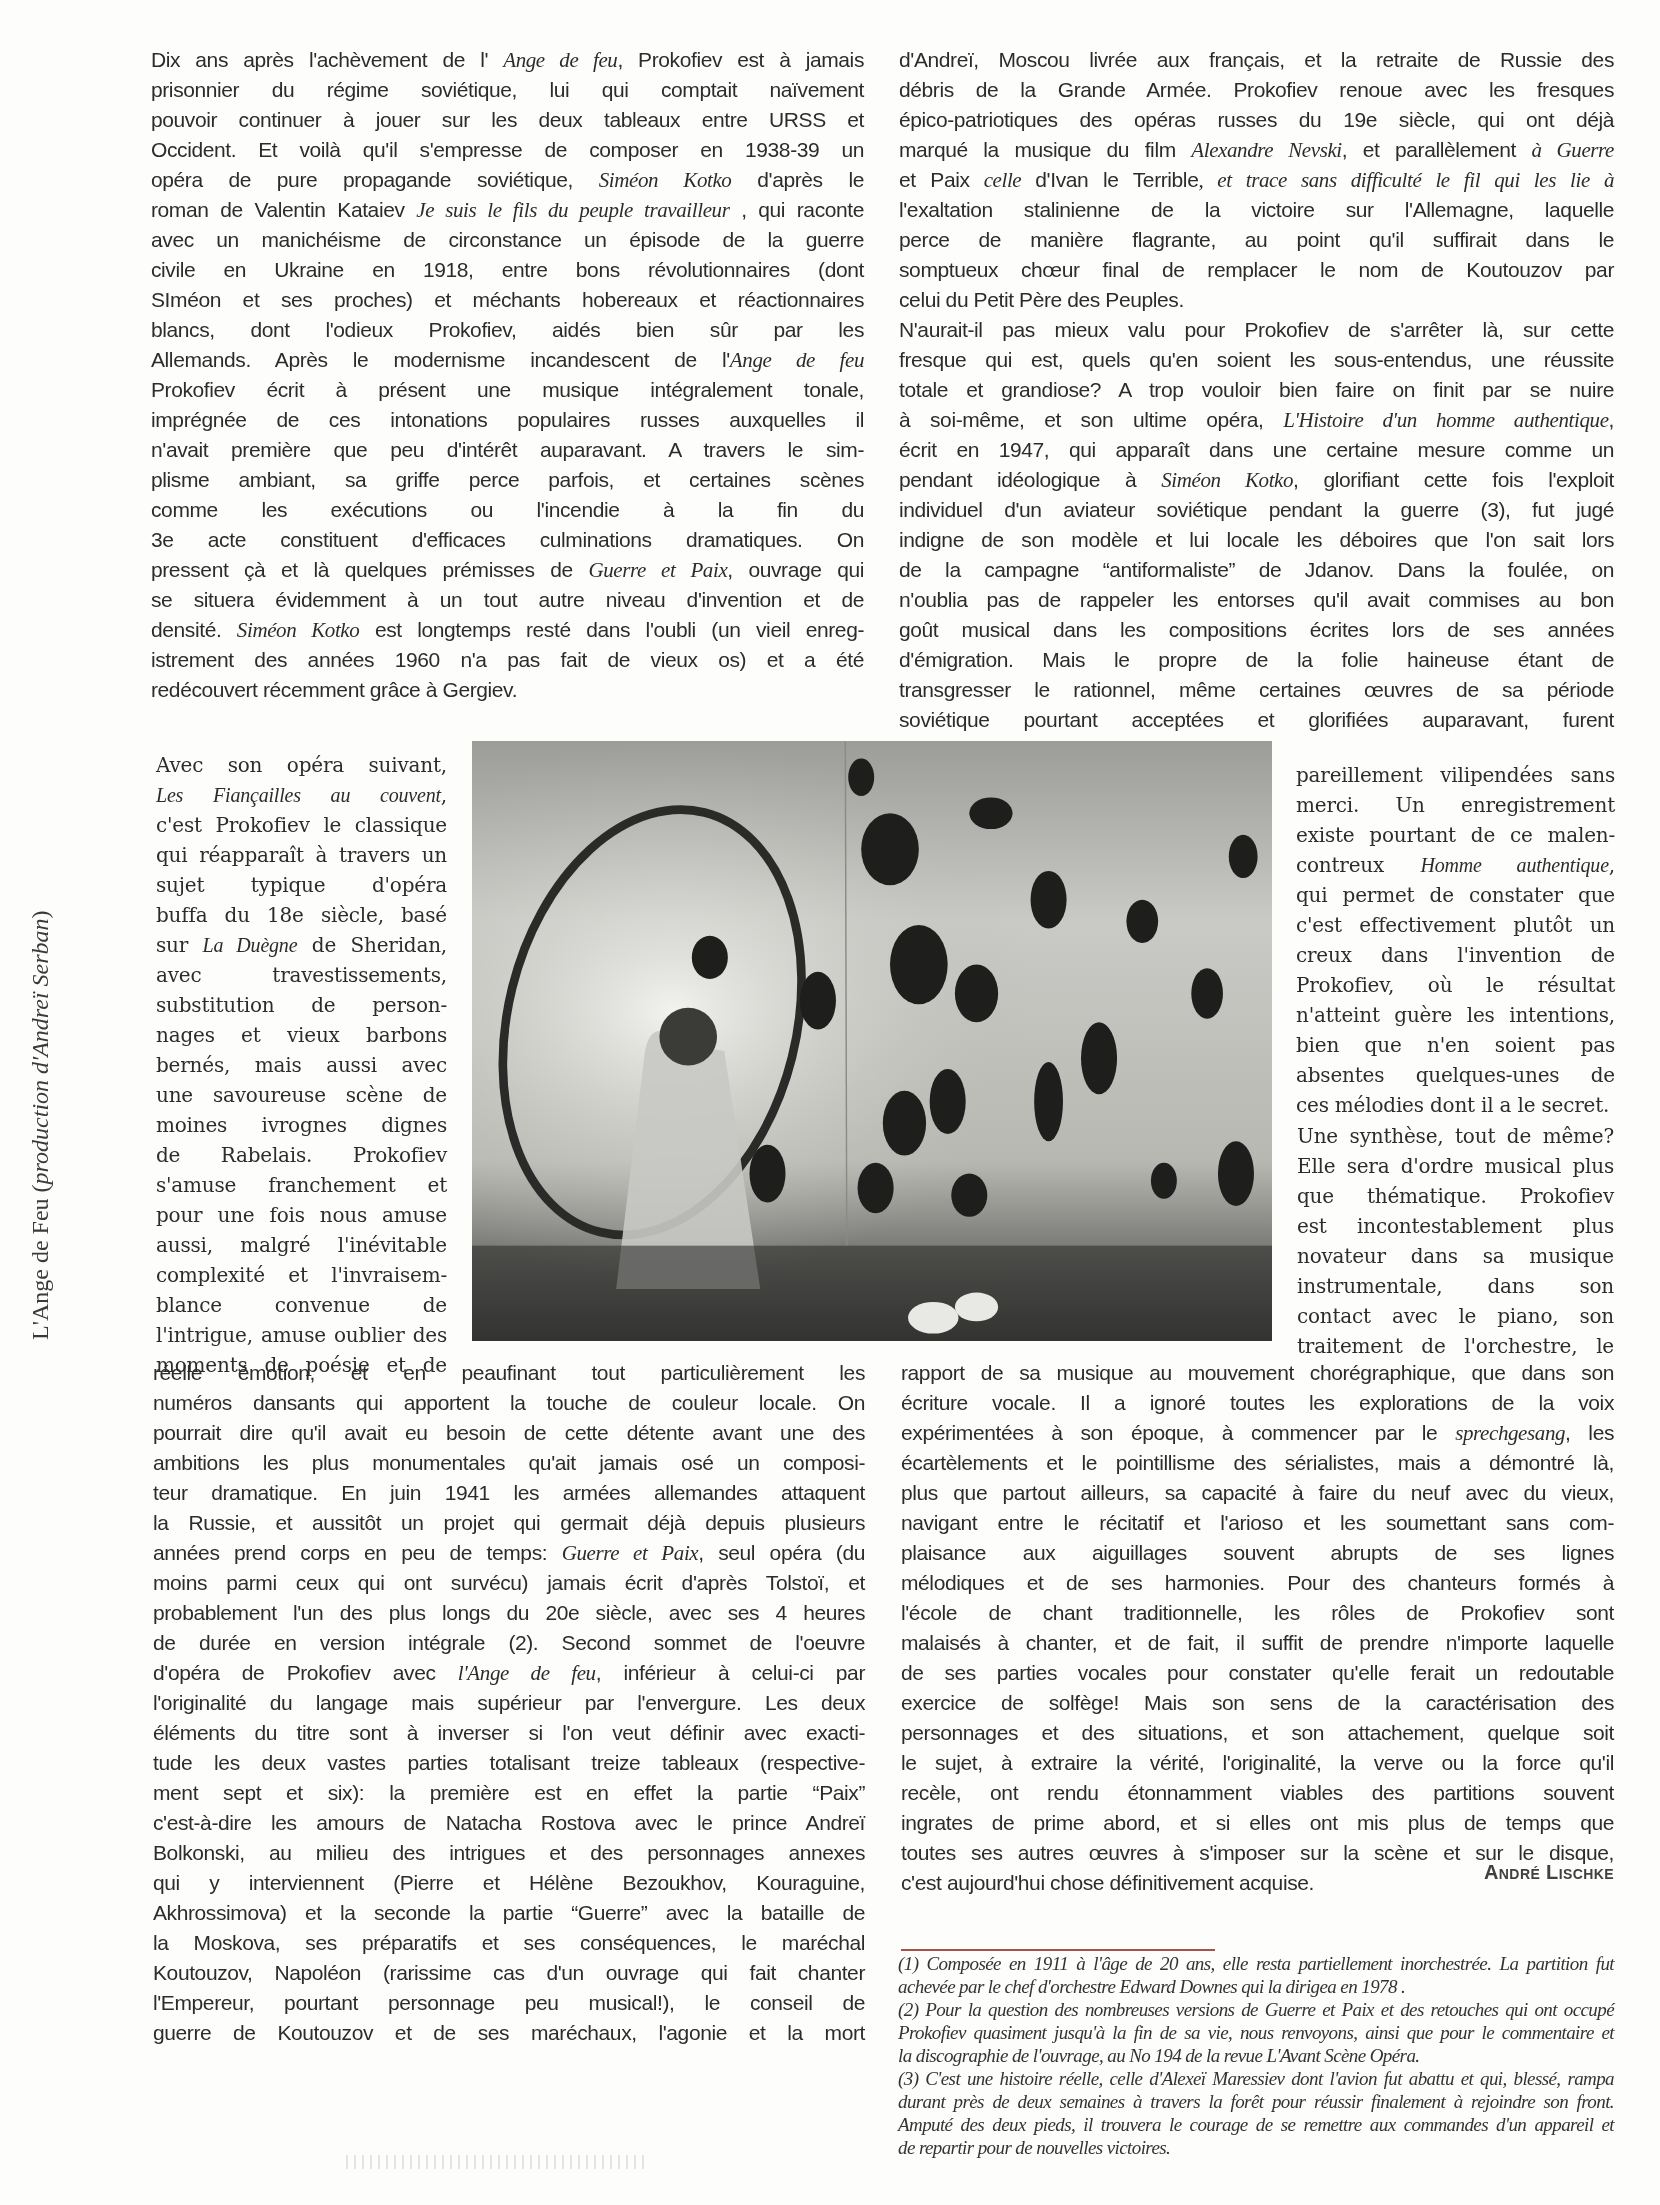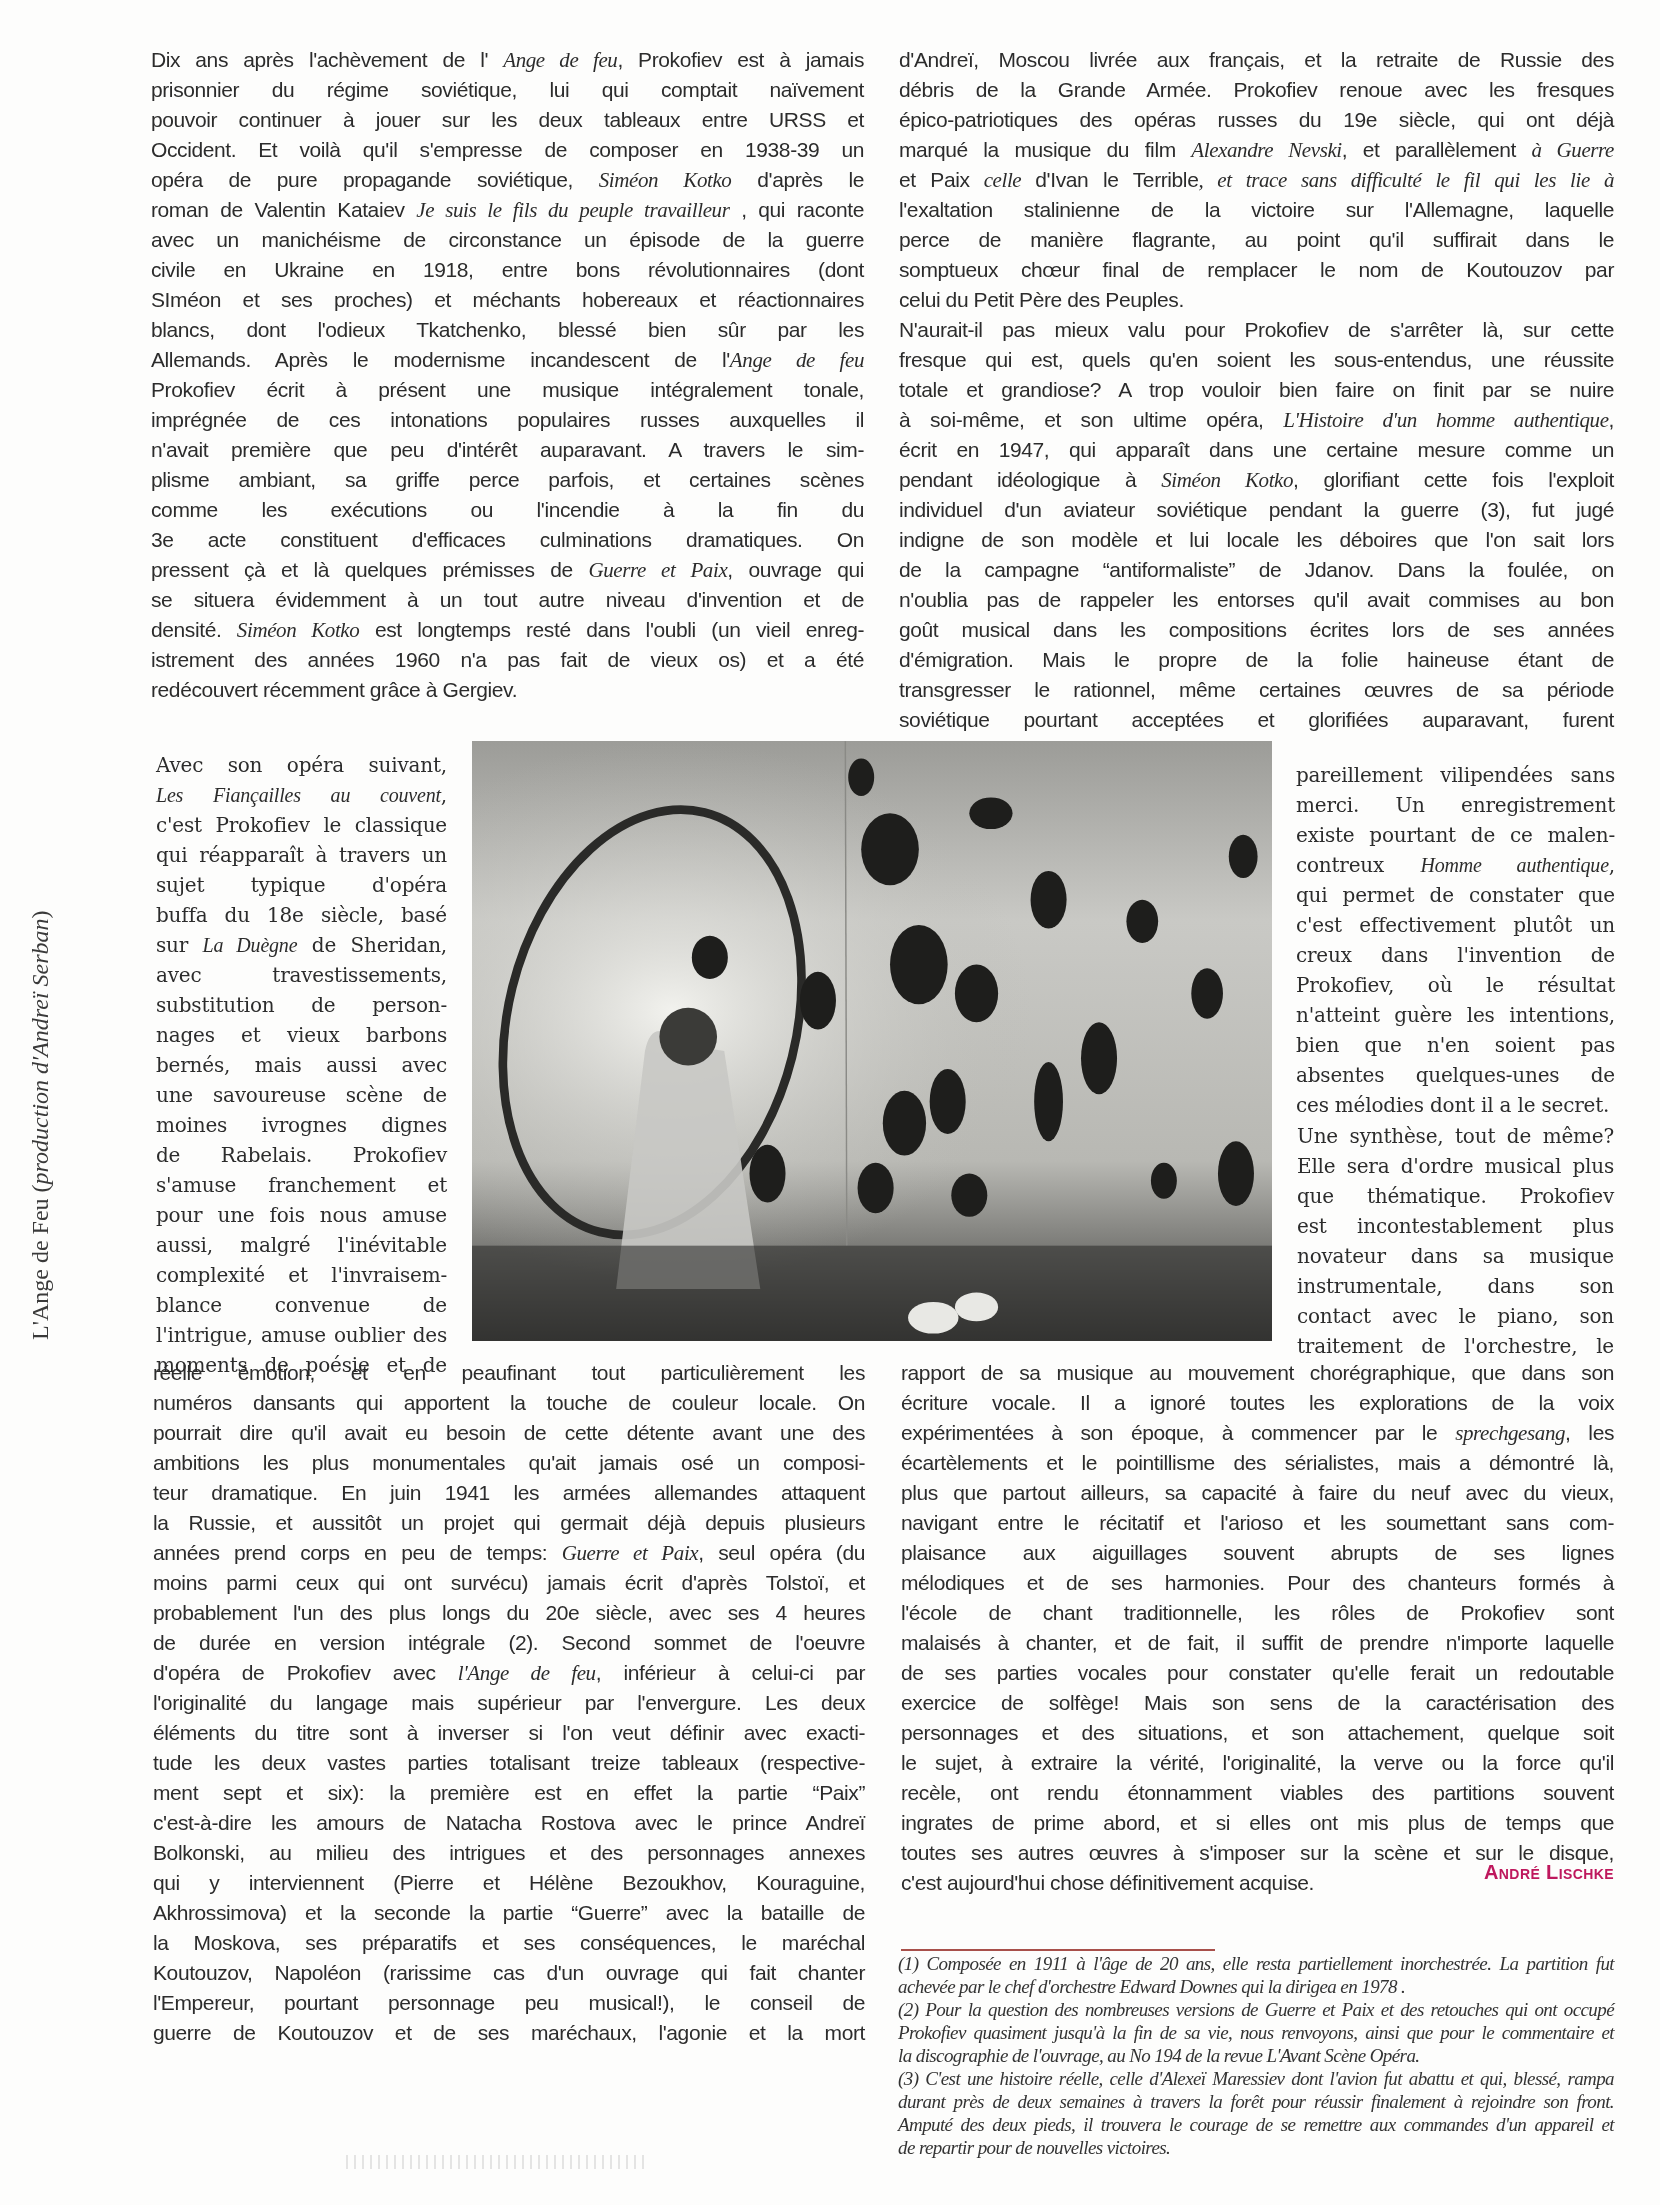--- a/index.html
+++ b/index.html
@@ -9,21 +9,21 @@
   .ln{display:block;height:30px;line-height:30px;font-size:21px;white-space:nowrap;
       text-align:justify;text-align-last:justify;letter-spacing:-0.4px;}
   .ln.last{text-align-last:left;}
   .serif .ln{font-family:"DejaVu Serif","Liberation Serif",serif;font-size:20px;letter-spacing:-0.2px;}
   i{font-style:italic;font-family:"Liberation Serif",serif;}
   .photo{position:absolute;left:472px;top:741px;width:800px;height:600px;overflow:hidden;
          background:linear-gradient(180deg,#9c9c98 0%,#c9c9c5 30%,#b8b8b3 70%,#5a5a57 92%,#3a3a38 100%);}
   .caption{position:absolute;left:27px;top:1340px;transform:rotate(-90deg);transform-origin:left top;
            font-family:"Liberation Serif",serif;font-size:24px;color:#3a3a3a;white-space:nowrap;}
   .sig{position:absolute;right:46px;top:1861px;font-family:"Liberation Sans",sans-serif;font-weight:bold;
-       font-size:20px;color:#be185d;font-variant:small-caps;letter-spacing:0.4px;}
+       font-size:20px;color:#404040;font-variant:small-caps;letter-spacing:0.4px;}
   .rule{position:absolute;left:901px;top:1949px;width:314px;height:2.2px;background:#a8504a;}
   .notes{position:absolute;left:898px;top:1952px;width:716px;}
   .notes .ln{font-family:Liberation Serif, serif;font-style:italic;font-size:19px;height:23px;line-height:23px;letter-spacing:-0.6px;color:#333;}
   .bleed{position:absolute;left:346px;top:2155px;width:303px;height:14.4px;opacity:.25;
          background:repeating-linear-gradient(90deg,#999 0 2.2px,transparent 2.2px 8px);}
 </style>
 </head>
 <body>
 
 <div class="caption"><span>L'Ange de Feu (</span><i>production d'Andreï Serban</i><span>)</span></div>
@@ -31,21 +31,21 @@
 <div class="blk" style="left:151px;top:45px;width:713px;">
     <span class="ln">Dix ans après l'achèvement de l' <i>Ange de feu</i>, Prokofiev est à jamais</span>
     <span class="ln">prisonnier du régime soviétique, lui qui comptait naïvement</span>
     <span class="ln">pouvoir continuer à jouer sur les deux tableaux entre URSS et</span>
     <span class="ln">Occident. Et voilà qu'il s'empresse de composer en 1938-39 un</span>
     <span class="ln">opéra de pure propagande soviétique, <i>Siméon Kotko</i> d'après le</span>
     <span class="ln">roman de Valentin Kataiev <i>Je suis le fils du peuple travailleur</i> , qui raconte</span>
     <span class="ln">avec un manichéisme de circonstance un épisode de la guerre</span>
     <span class="ln">civile en Ukraine en 1918, entre bons révolutionnaires (dont</span>
     <span class="ln">SIméon et ses proches) et méchants hobereaux et réactionnaires</span>
-    <span class="ln">blancs, dont l'odieux Tkatchenko, blessé bien sûr par les</span>
+    <span class="ln">blancs, dont l'odieux Prokofiev, aidés bien sûr par les</span>
     <span class="ln">Allemands. Après le modernisme incandescent de l'<i>Ange de feu</i></span>
     <span class="ln">Prokofiev écrit à présent une musique intégralement tonale,</span>
     <span class="ln">imprégnée de ces intonations populaires russes auxquelles il</span>
     <span class="ln">n'avait première que peu d'intérêt auparavant. A travers le sim-</span>
     <span class="ln">plisme ambiant, sa griffe perce parfois, et certaines scènes</span>
     <span class="ln">comme les exécutions ou l'incendie à la fin du</span>
     <span class="ln">3e acte constituent d'efficaces culminations dramatiques. On</span>
     <span class="ln">pressent çà et là quelques prémisses de <i>Guerre et Paix</i>, ouvrage qui</span>
     <span class="ln">se situera évidemment à un tout autre niveau d'invention et de</span>
     <span class="ln">densité. <i>Siméon Kotko</i> est longtemps resté dans l'oubli (un vieil enreg-</span>

